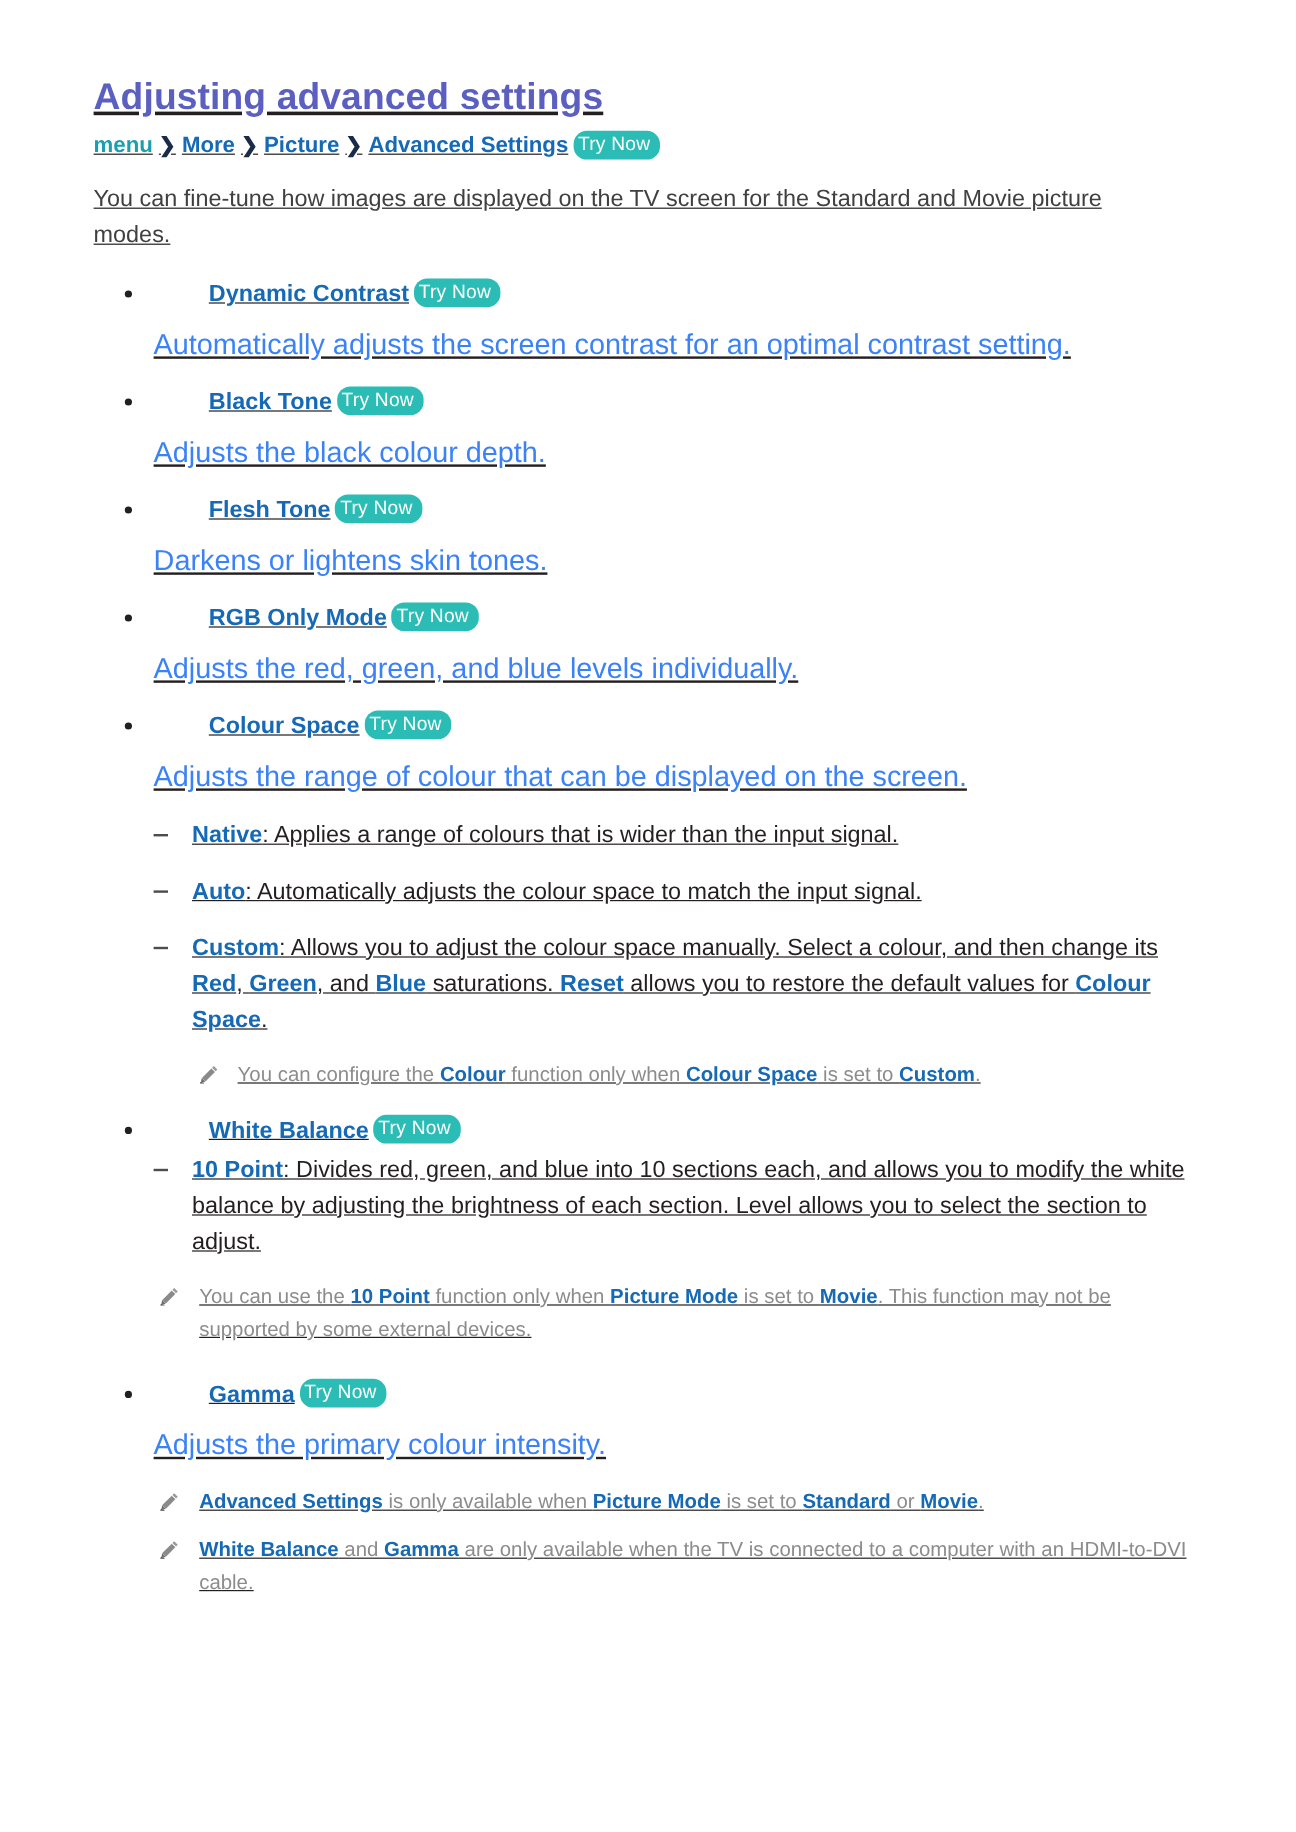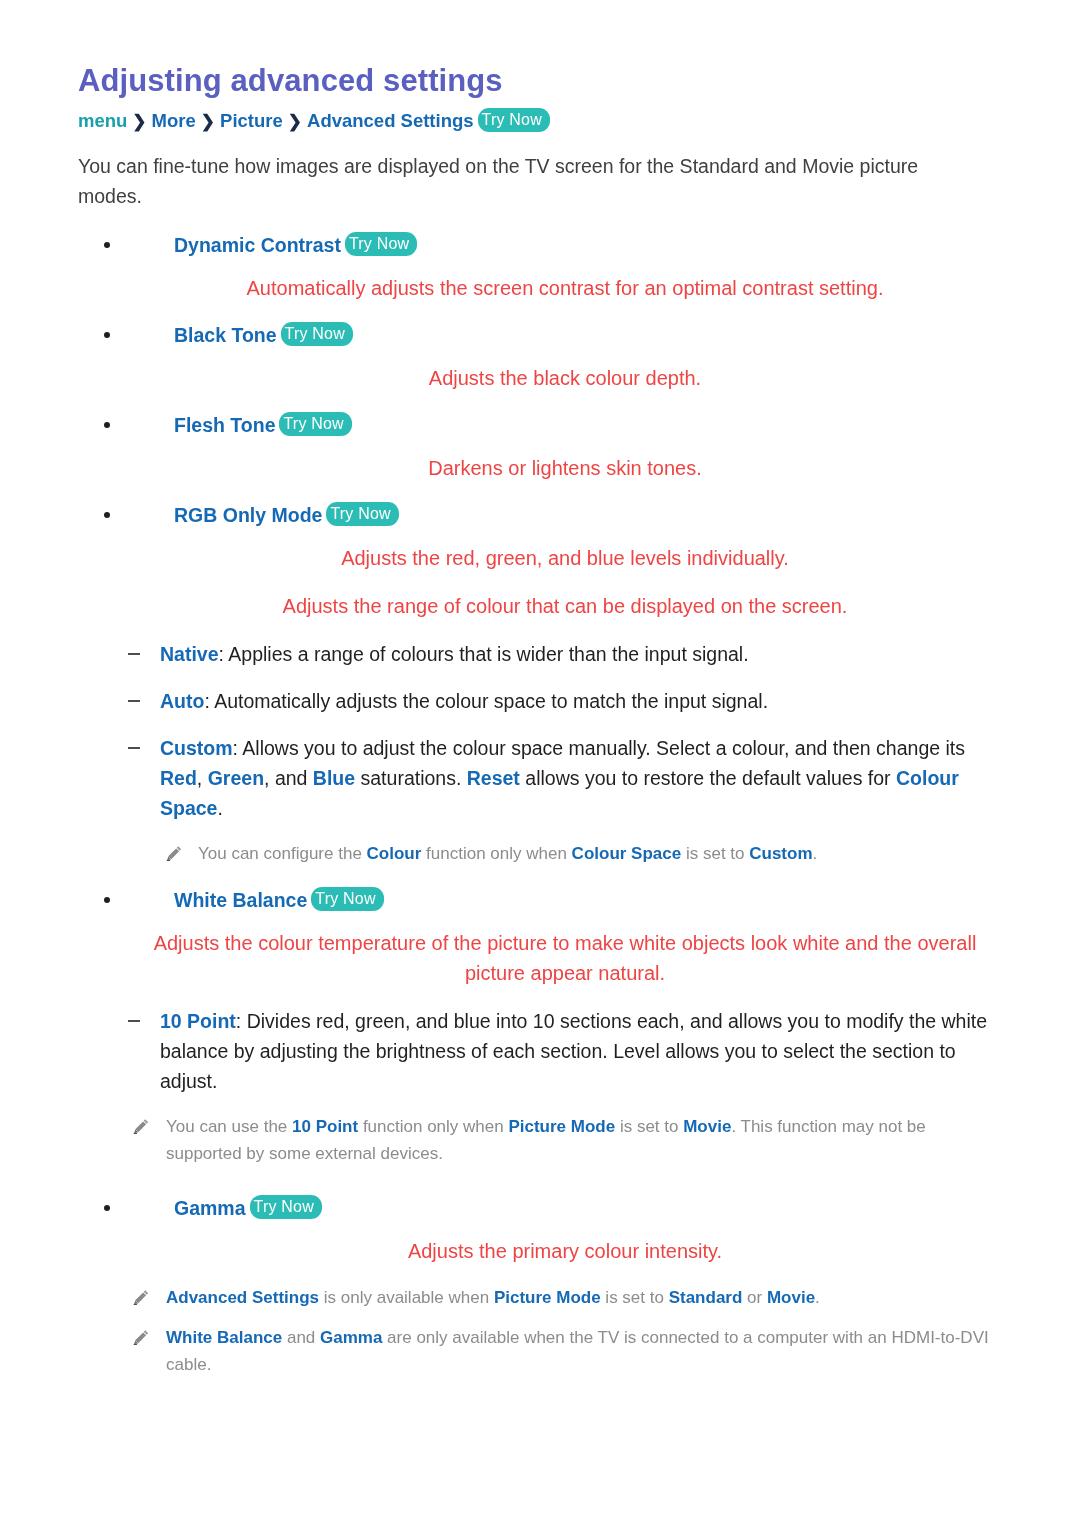--- a/index.html
+++ b/index.html
@@ -14,20 +14,21 @@
     color: #231f20;
     -webkit-font-smoothing: antialiased;
   }
 
   .page {
     position: relative;
     width: 1080px;
     height: 1238px;
     box-sizing: border-box;
     padding: 62px 78px 0 78px;
+    text-decoration: underline;
   }
 
   
   .page-title {
     font-size: 31px;
     font-weight: bold;
     color: #5b5fc0;
     letter-spacing: 0.1px;
     margin: 0 0 8px 0;
     line-height: 1.2;
@@ -96,26 +97,25 @@
     font-size: 19.5px;
     font-weight: bold;
     color: #1569b5;
     line-height: 28px;
     margin-left: 46px;
   }
 
   
   .bullet-desc {
     padding-left: 50px;
-    font-size: 20px;
+    font-size: 24px;
     line-height: 30px;
-    color: #ef4444;
+    color: #3b82f6;
     margin: 14px 0 18px 0;
     max-width: 880px;
-    text-align: center;
   }
 
   
   .dash-row {
     position: relative;
     padding-left: 82px;
     font-size: 19.5px;
     line-height: 30px;
     color: #231f20;
     margin: 0 0 17px 0;
@@ -194,20 +194,24 @@
     <span class="bullet-label">Flesh Tone</span><span class="trynow">Try Now</span>
   </div>
   <div class="bullet-desc">Darkens or lightens skin tones.</div>
 
   <div class="bullet-row">
     <span class="dot"></span>
     <span class="bullet-label">RGB Only Mode</span><span class="trynow">Try Now</span>
   </div>
   <div class="bullet-desc">Adjusts the red, green, and blue levels individually.</div>
 
+  <div class="bullet-row">
+    <span class="dot"></span>
+    <span class="bullet-label">Colour Space</span><span class="trynow">Try Now</span>
+  </div>
   <div class="bullet-desc">Adjusts the range of colour that can be displayed on the screen.</div>
 
   <div class="dash-row">
     <span class="dash"></span><span class="kw">Native</span><span>: Applies a range of colours that is wider than the input signal.</span>
   </div>
 
   <div class="dash-row">
     <span class="dash"></span><span class="kw">Auto</span><span>: Automatically adjusts the colour space to match the input signal.</span>
   </div>
 
@@ -224,21 +228,20 @@
     </svg>
     <span>You can configure the </span><span class="kw">Colour</span><span> function only when </span><span class="kw">Colour Space</span><span> is set to </span><span class="kw">Custom</span><span>.</span>
   </div>
 
   <div class="gap-sm"></div>
 
   <div class="bullet-row">
     <span class="dot"></span>
     <span class="bullet-label">White Balance</span><span class="trynow">Try Now</span>
   </div>
-  <div class="bullet-desc">Adjusts the colour temperature of the picture to make white objects look white and the overall picture appear natural.</div>
 
 
   <div class="dash-row">
     <span class="dash"></span><span class="kw">10 Point</span><span>: Divides red, green, and blue into 10 sections each, and allows you to modify the white balance by adjusting the brightness of each section. Level allows you to select the section to adjust.</span>
   </div>
 
   <div class="note-row">
     <svg class="pencil" viewBox="0 0 24 24">
       <path d="M17.2 2.6l4.2 4.2-2.1 2.1-4.2-4.2 2.1-2.1z" fill="#9a9a9a"></path>
       <path d="M14.3 5.5l4.2 4.2L7.4 20.8l-4.2-4.2L14.3 5.5z" fill="#8a8a8a"></path>

